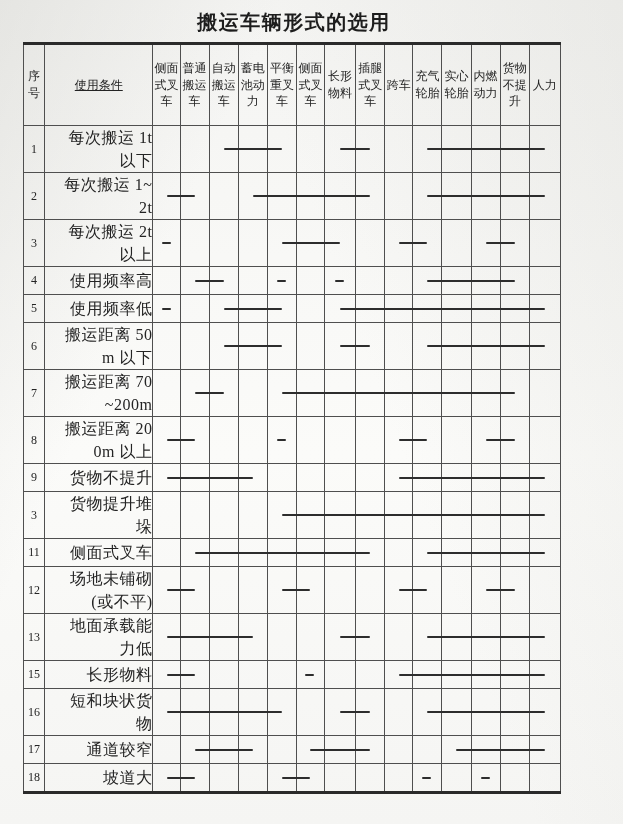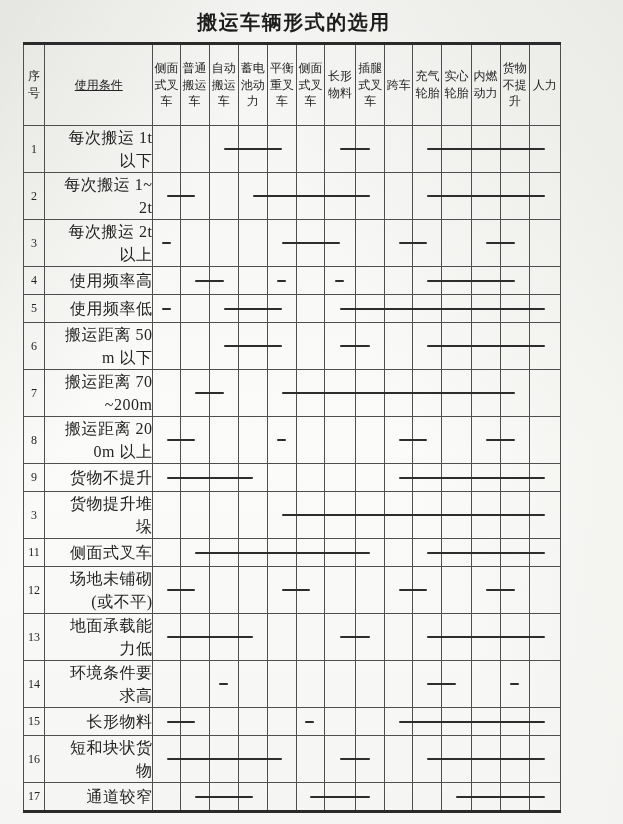--- a/index.html
+++ b/index.html
@@ -585,46 +585,20 @@
             <div class="mark full"></div>
           </td>
           <td class="vcell">
             <div class="mark full"></div>
           </td>
           <td class="vcell">
             <div class="mark end"></div>
           </td>
         </tr>
         <tr>
-          <td class="num">14</td>
-          <td class="cond">环境条件要求高</td>
-          <td class="vcell"></td>
-          <td class="vcell"></td>
-          <td class="vcell">
-            <div class="mark dash"></div>
-          </td>
-          <td class="vcell"></td>
-          <td class="vcell"></td>
-          <td class="vcell"></td>
-          <td class="vcell"></td>
-          <td class="vcell"></td>
-          <td class="vcell"></td>
-          <td class="vcell">
-            <div class="mark start"></div>
-          </td>
-          <td class="vcell">
-            <div class="mark end"></div>
-          </td>
-          <td class="vcell"></td>
-          <td class="vcell">
-            <div class="mark dash"></div>
-          </td>
-          <td class="vcell"></td>
-        </tr>
-        <tr>
           <td class="num">15</td>
           <td class="cond">长形物料</td>
           <td class="vcell">
             <div class="mark start"></div>
           </td>
           <td class="vcell">
             <div class="mark end"></div>
           </td>
           <td class="vcell"></td>
           <td class="vcell"></td>
@@ -725,16 +699,46 @@
           </td>
           <td class="vcell">
             <div class="mark full"></div>
           </td>
           <td class="vcell">
             <div class="mark full"></div>
           </td>
           <td class="vcell">
             <div class="mark end"></div>
           </td>
+        </tr>
+        <tr>
+          <td class="num">18</td>
+          <td class="cond">坡道大</td>
+          <td class="vcell">
+            <div class="mark start"></div>
+          </td>
+          <td class="vcell">
+            <div class="mark end"></div>
+          </td>
+          <td class="vcell"></td>
+          <td class="vcell"></td>
+          <td class="vcell">
+            <div class="mark start"></div>
+          </td>
+          <td class="vcell">
+            <div class="mark end"></div>
+          </td>
+          <td class="vcell"></td>
+          <td class="vcell"></td>
+          <td class="vcell"></td>
+          <td class="vcell">
+            <div class="mark dash"></div>
+          </td>
+          <td class="vcell"></td>
+          <td class="vcell">
+            <div class="mark dash"></div>
+          </td>
+          <td class="vcell"></td>
+          <td class="vcell"></td>
         </tr>
       </tbody>
   </table>
 </div>
 
 </body></html>

